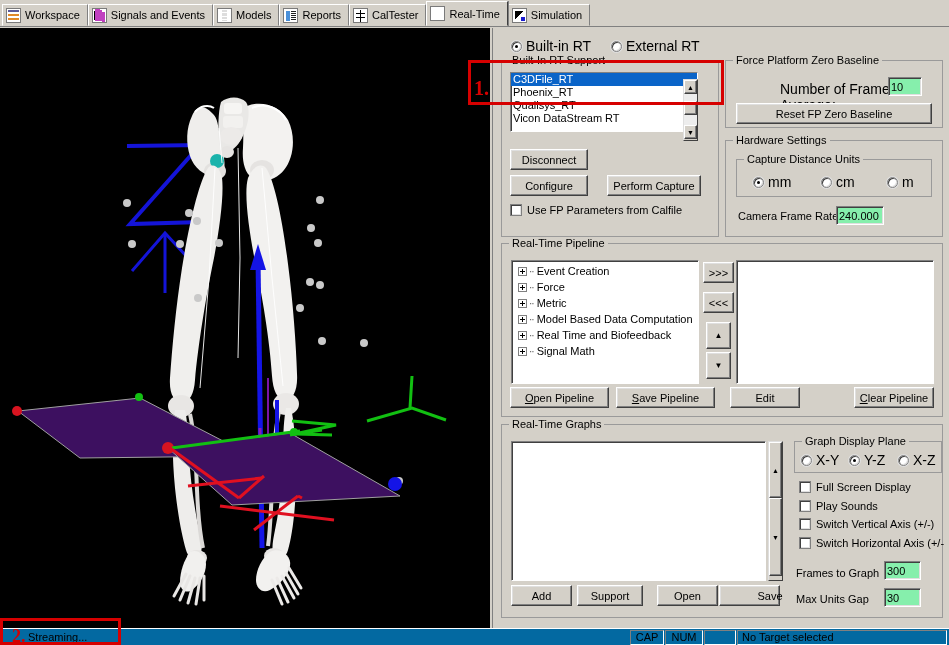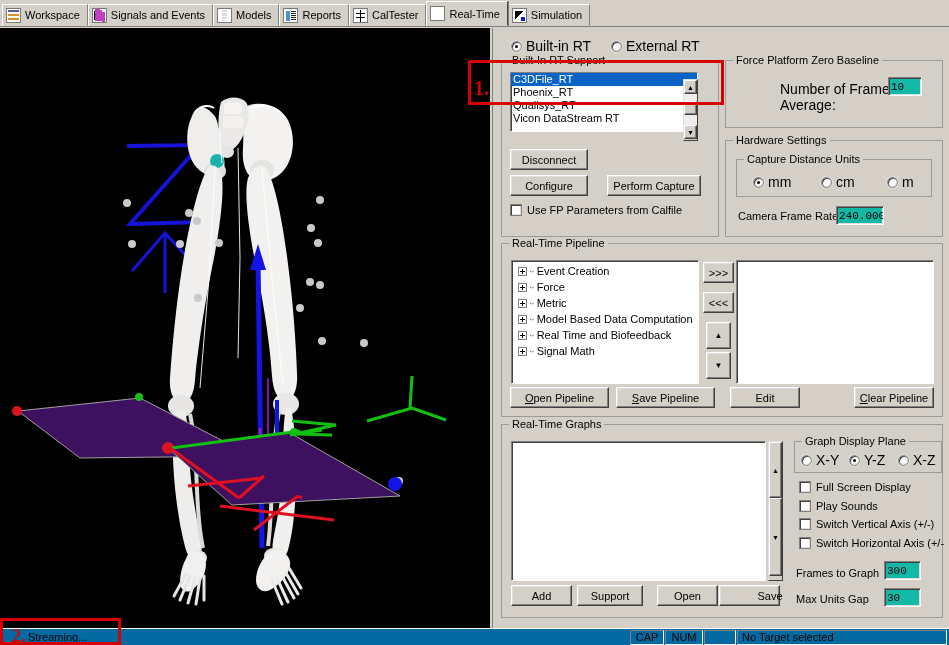--- a/index.html
+++ b/index.html
@@ -109,26 +109,26 @@
     background: #d4d0c8;
     border: 1px solid;
     border-color: #ffffff #404040 #404040 #ffffff;
     box-shadow: inset -1px -1px 0 #808080, inset 1px 1px 0 #dfdfdf;
     font-family: "Liberation Sans", sans-serif;
     font-size: 11px; color: #000;
     display: flex; align-items: center; justify-content: center;
     cursor: default; user-select: none;
   }
   .txtfield {
-    background: #14b8a6;
+    background: #86efac;
     border: 1px solid;
     border-color: #808080 #ffffff #ffffff #808080;
     box-shadow: inset 1px 1px 0 #404040, inset -1px -1px 0 #dfdfdf;
     font-size: 11px; padding: 1px 2px; color:#000;
-    font-family: Liberation Mono, monospace;
+    font-family: Liberation Sans, sans-serif;
     display:flex; align-items:center;
   }
 
   
   .radio { display:flex; align-items:center; cursor:default; }
   .radio .dot {
     width: 11px; height: 11px; border-radius: 50%;
     background:#fff;
     border:1px solid #808080;
     box-shadow: inset 1px 1px 0 #404040, inset -1px -1px 0 #dfdfdf, 0 0 0 1px #dfdfdf;
@@ -456,20 +456,23 @@
         <span class="clabel">Use FP Parameters from Calfile</span>
       </div>
     </div>
 
     <div class="groupbox" style="left:232px;top:32px;width:218px;height:68px;">
       <span class="gtitle">Force Platform Zero Baseline</span>
       <span style="position:absolute;left:10px;top:20px;font-size:14px;padding-left:44px;">Number of Frames to Average:</span>
       <div class="txtfield" style="position:absolute;left:162px;top:16px;width:34px;height:19px;">
         <span>10</span>
       </div>
+      <div class="btn" style="position:absolute;left:10px;top:42px;width:196px;height:21px;">
+        <span>Reset FP Zero Baseline</span>
+      </div>
     </div>
 
     <div class="groupbox" style="left:232px;top:112px;width:218px;height:97px;">
       <span class="gtitle">Hardware Settings</span>
 
       <div class="groupbox" style="left:10px;top:18px;width:196px;height:38px;">
         <span class="gtitle">Capture Distance Units</span>
         <div class="radio on" style="position:absolute;left:16px;top:14px;">
           <span class="dot"></span>
           <span class="rlabel">mm</span>

